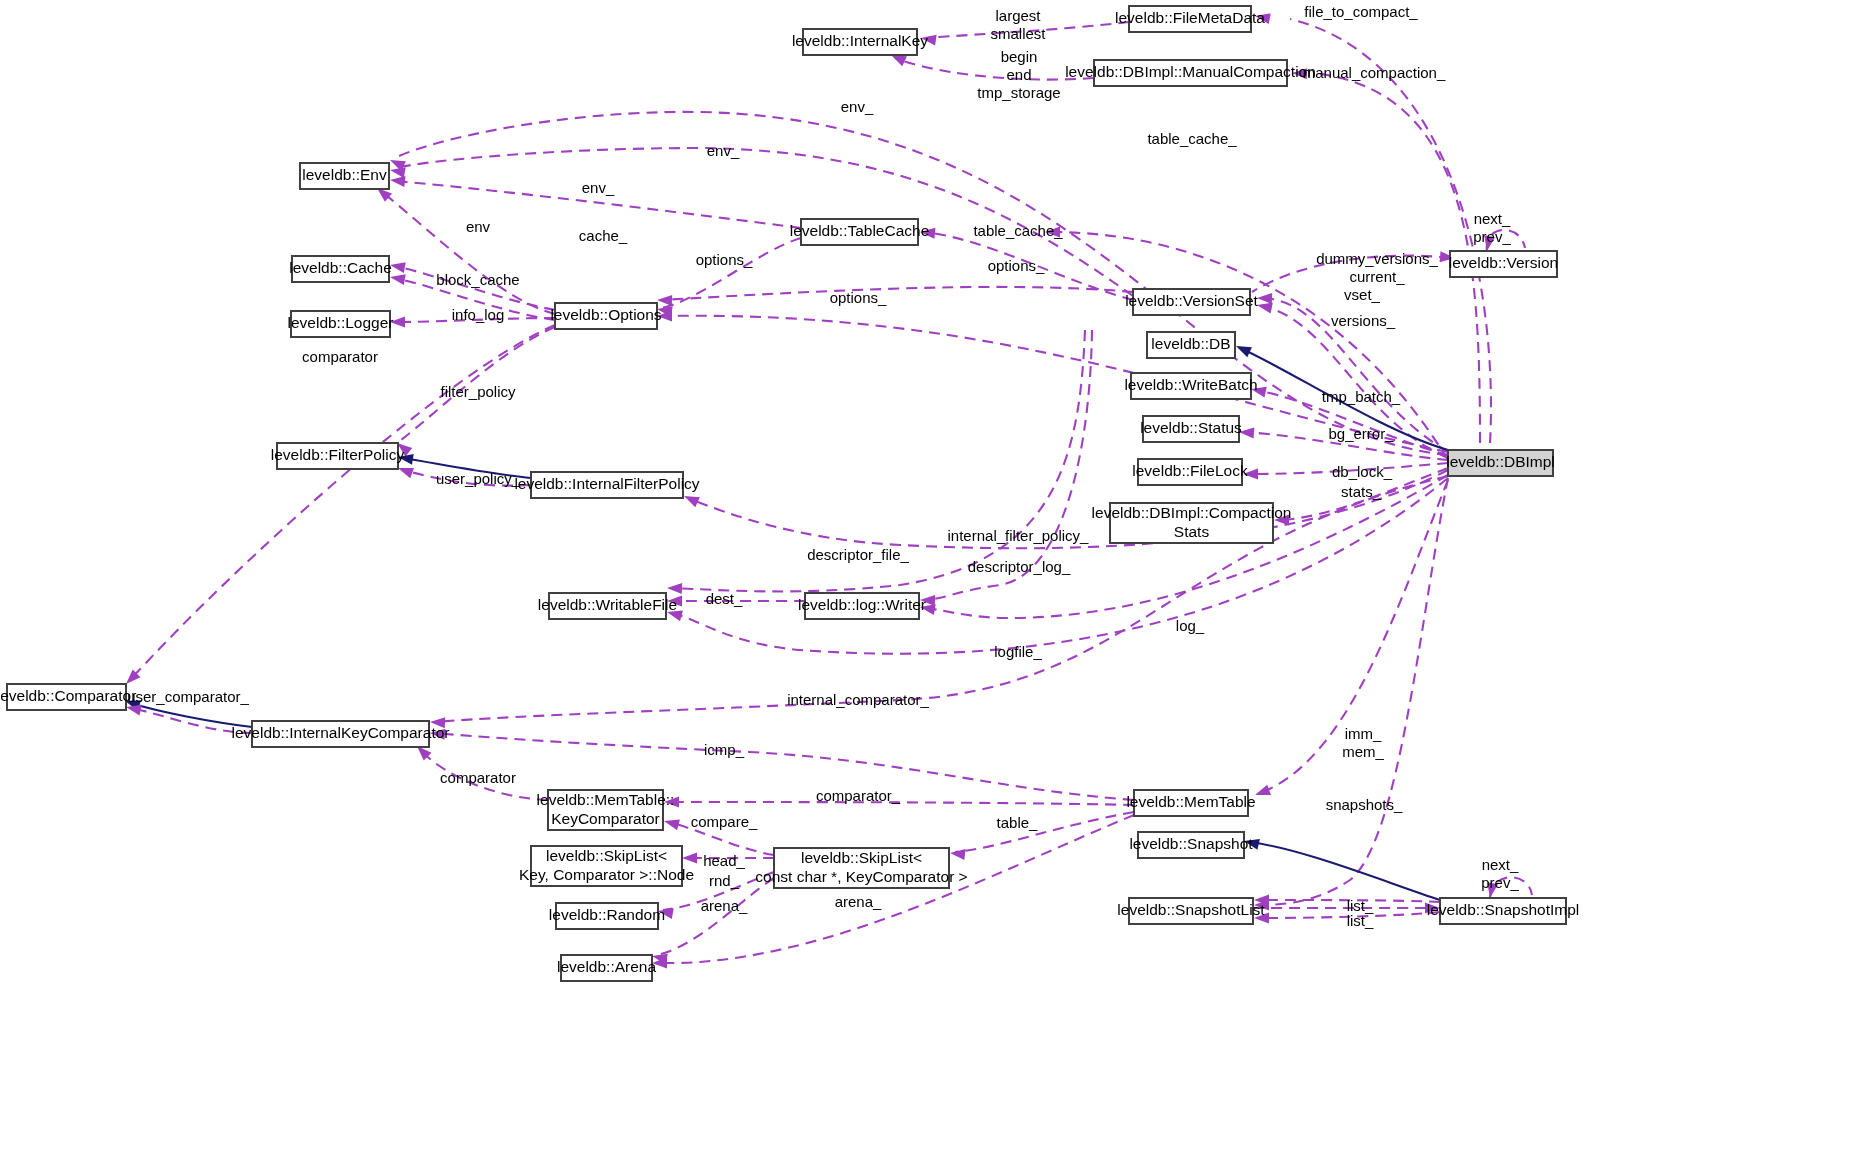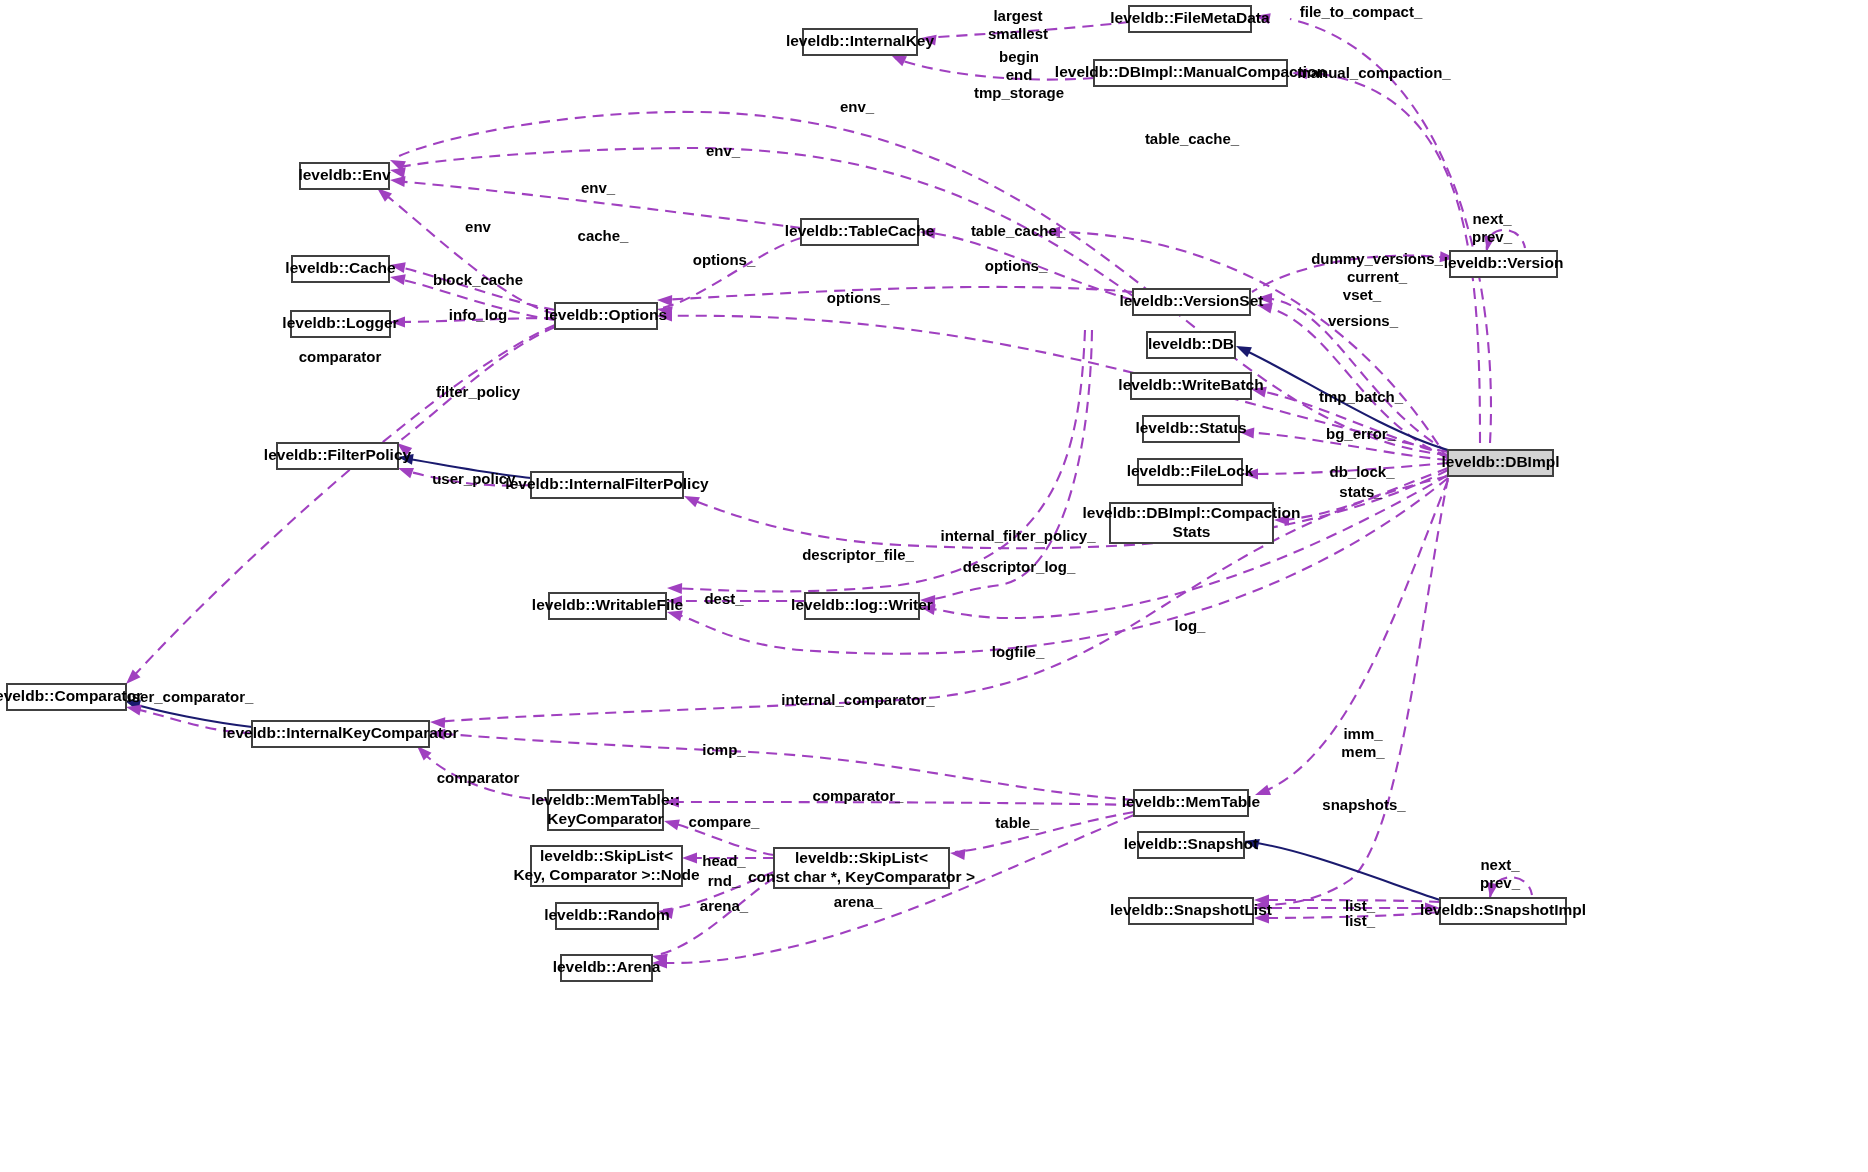--- a/index.html
+++ b/index.html
@@ -11,21 +11,20 @@
   body {
     width: 1868px;
     height: 1172px;
     overflow: hidden;
     font-family: "Liberation Sans", sans-serif;
   }
   #diagram-root {
     position: relative;
     width: 1868px;
     height: 1172px;
-    font-weight: bold;
   }
   svg#graph {
     display: block;
     width: 1868px;
     height: 1172px;
   }
   .node-box {
     fill: #ffffff;
     stroke: #404040;
     stroke-width: 2;

